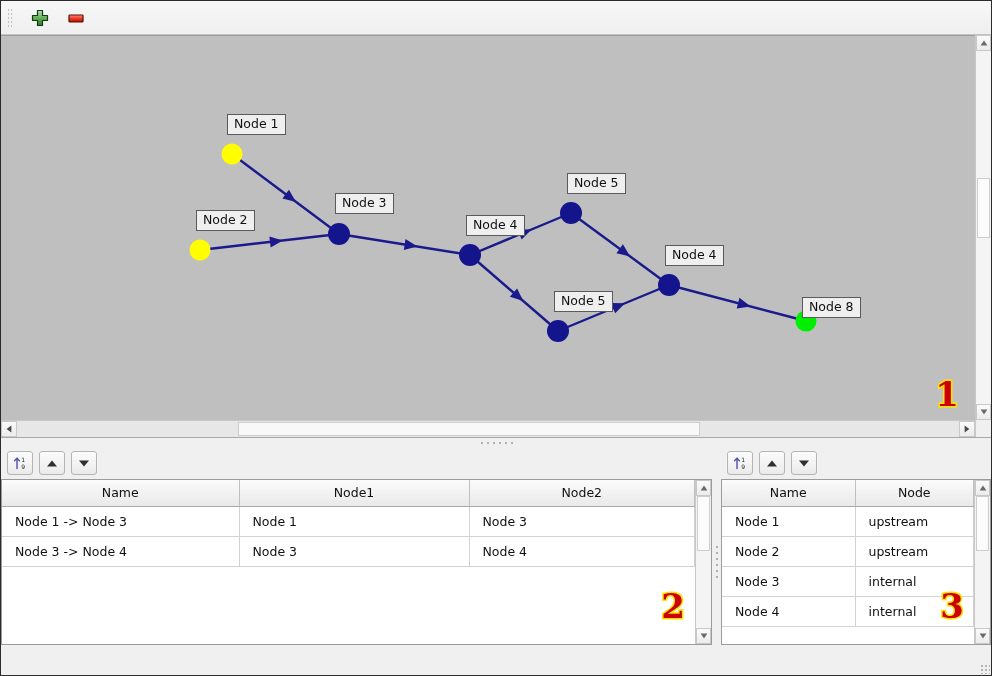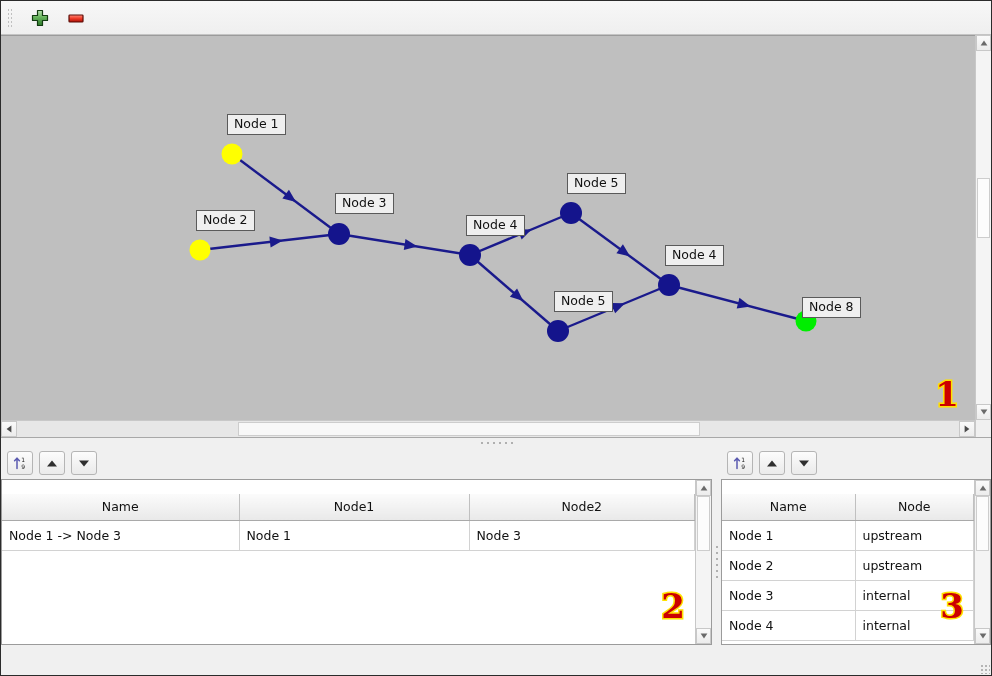--- a/index.html
+++ b/index.html
@@ -180,35 +180,35 @@
     flex: 1 1 auto; min-height:0;
     display:flex;
     border: 1px solid #9b9b9b;
     background: #fff;
     margin: 0 0 0 0;
     position: relative;
   }
   .tbl-scrollport { flex:1 1 auto; min-width:0; overflow:hidden; position:relative; }
   table.grid {
     width: 100%; border-collapse: collapse;
-    font-size: 12.5px; color: #111; table-layout: fixed; margin-top: 14px;
+    font-size: 12.5px; color: #111; table-layout: fixed;
   }
   table.grid thead th {
     height: 26px;
     background: linear-gradient(to bottom,#fbfbfb,#e9e9e9);
     border-right: 1px solid #c0c0c0;
     border-bottom: 1px solid #a9a9a9;
     font-weight: normal; text-align: center;
     font-size: 12.5px;
   }
   table.grid tbody td {
     height: 30px;
     border-right: 1px solid #d2d2d2;
     border-bottom: 1px solid #d2d2d2;
-    padding: 0 7px; background:#fff;
+    padding: 0 13px; background:#fff;
     overflow:hidden; white-space:nowrap; text-overflow:ellipsis;
   }
 
   .tbl-vscroll {
     flex: 0 0 16px; width:16px; background:#f2f2f2;
     border-left:1px solid #c8c8c8;
     display:flex; flex-direction:column;
   }
   .tbl-annot {
     position:absolute; font-size:34px; font-weight:bold;
@@ -369,20 +369,25 @@
                   <th style="width: 230px;">Node1</th>
                   <th>Node2</th>
                 </tr>
               </thead>
             <tbody id="links-body">
                 <tr>
                   <td>Node 1 -&gt; Node 3</td>
                   <td>Node 1</td>
                   <td>Node 3</td>
                 </tr>
+                <tr>
+                  <td>Node 3 -&gt; Node 4</td>
+                  <td>Node 3</td>
+                  <td>Node 4</td>
+                </tr>
               </tbody>
           </table>
         </div>
         <span class="tbl-annot" style="right:26px; bottom:18px;">2</span>
         <div class="tbl-vscroll">
           <div class="sb-arrow">
             <svg width="8" height="6" viewBox="0 0 8 6">
                 <path d="M4 0.6 L7.4 5.4 L0.6 5.4 Z" fill="#6a6a6a"></path>
               </svg>
           </div>

